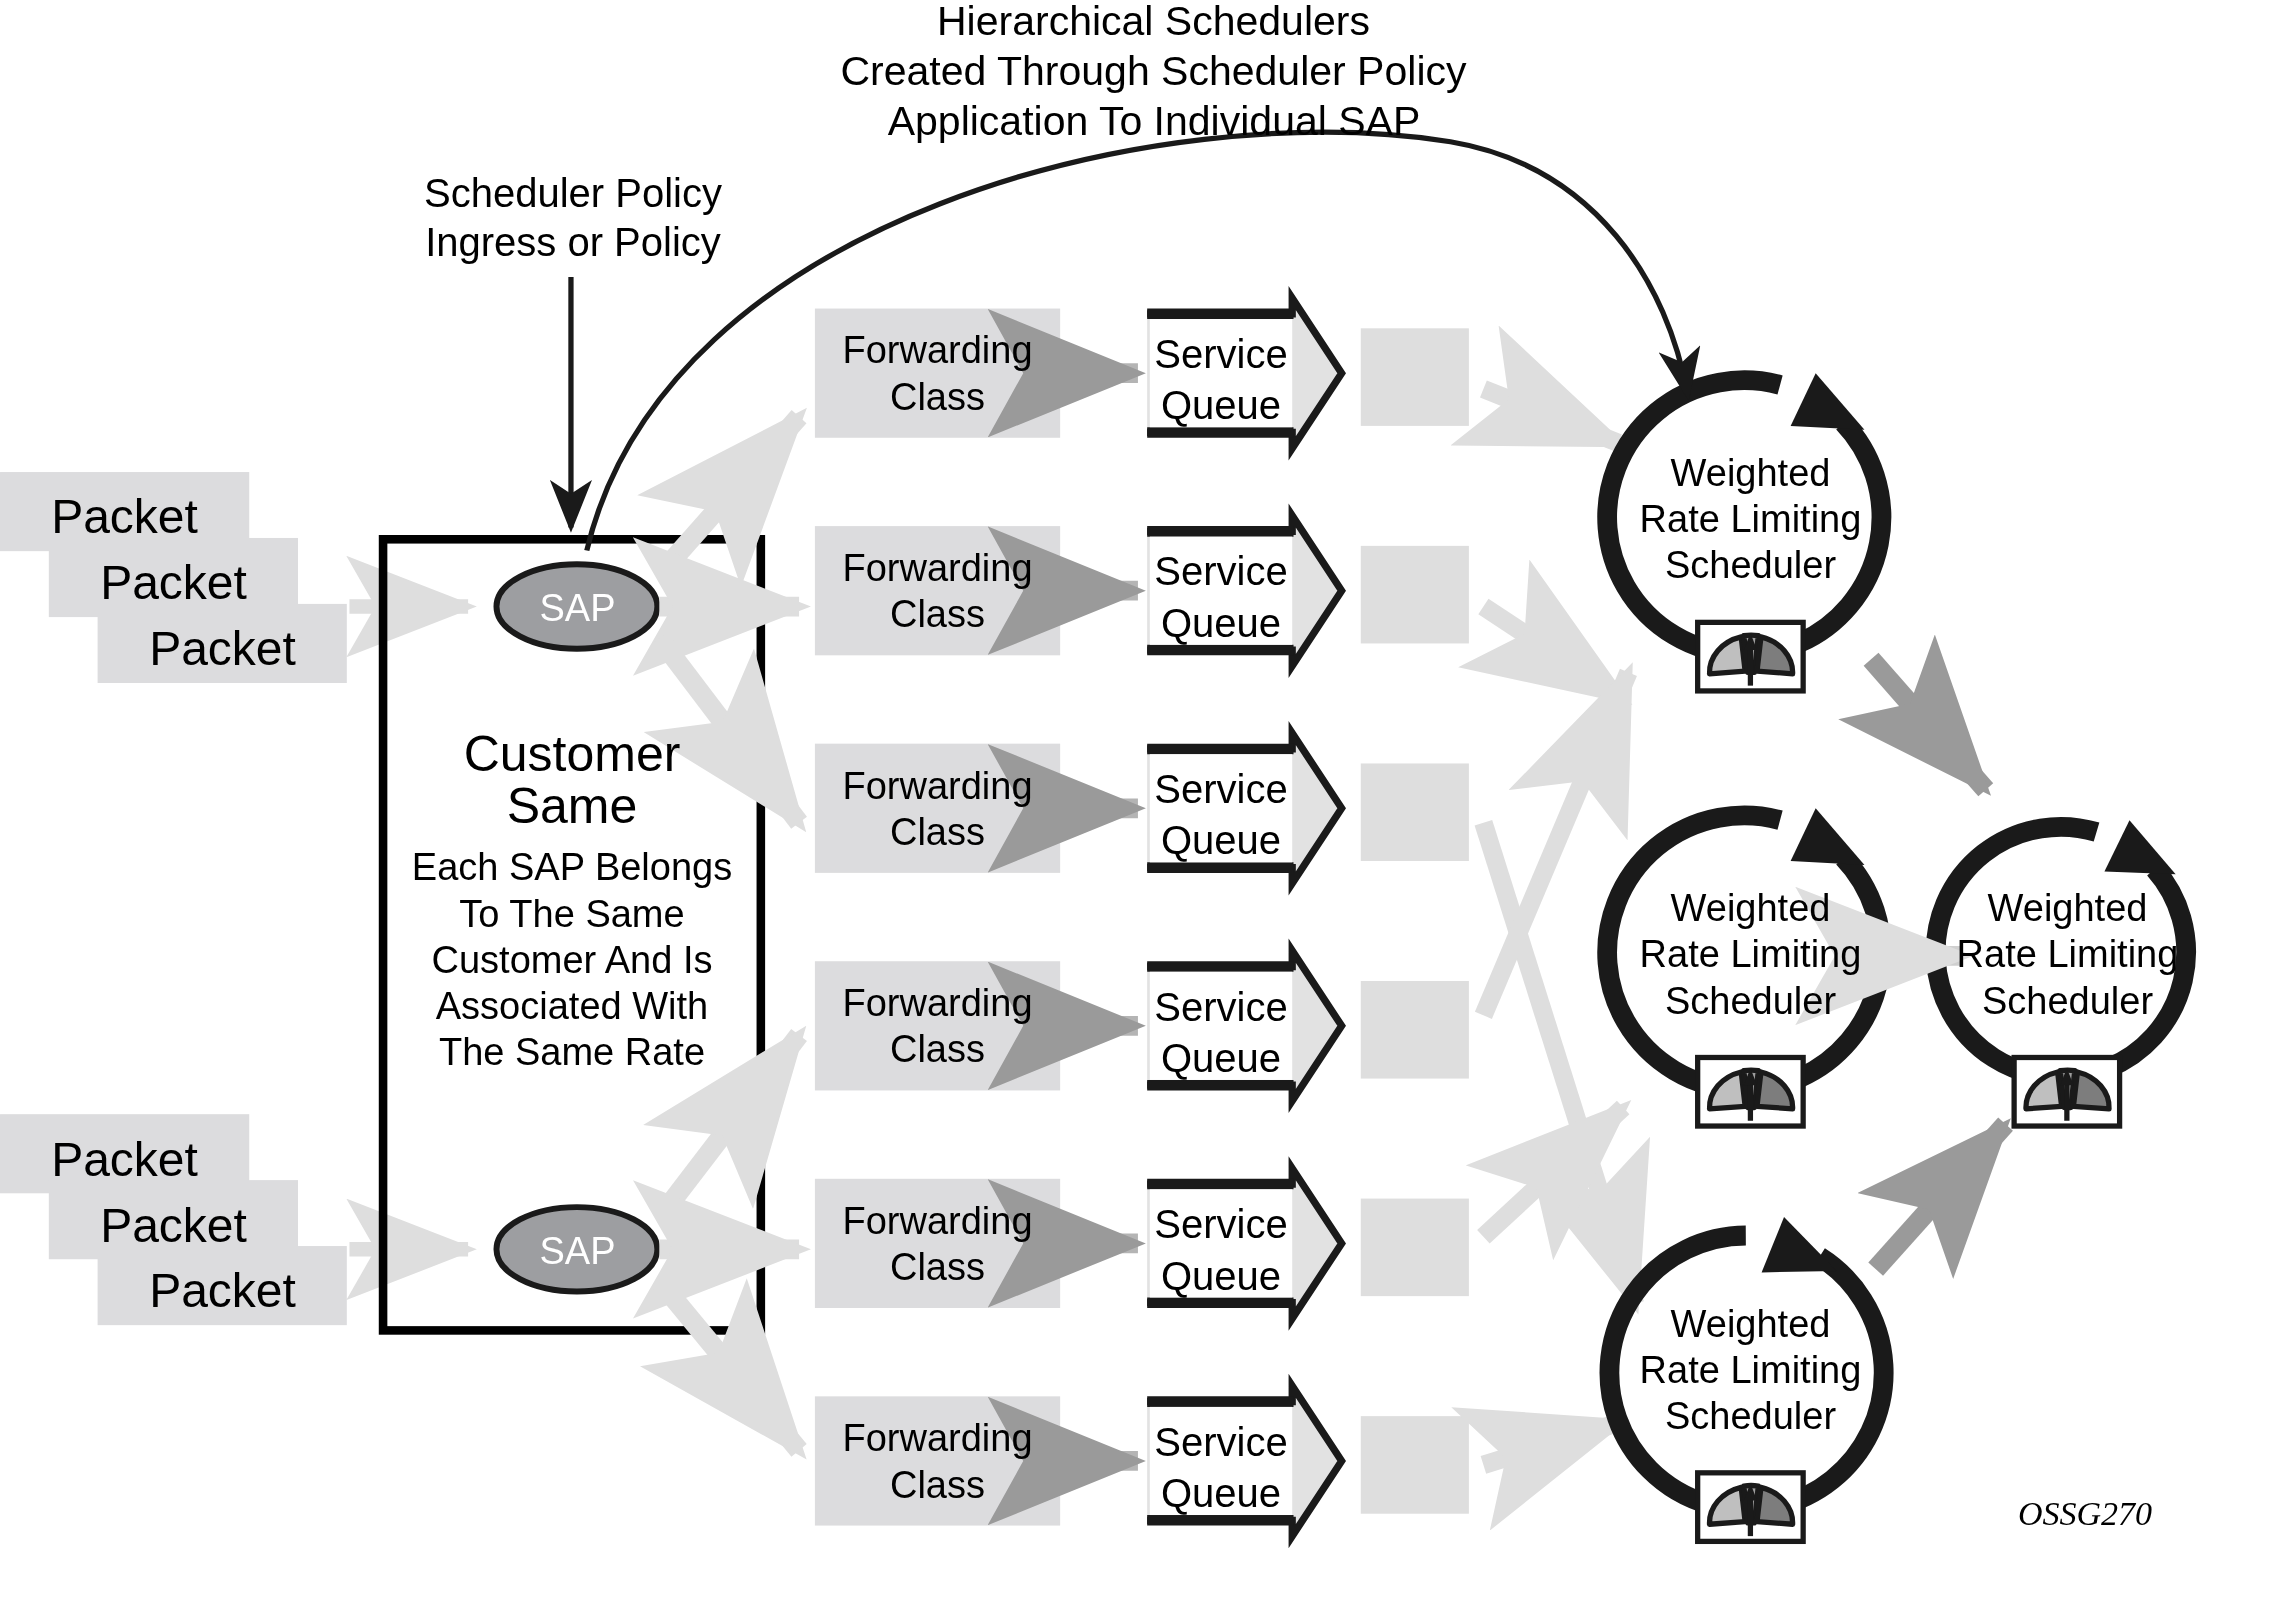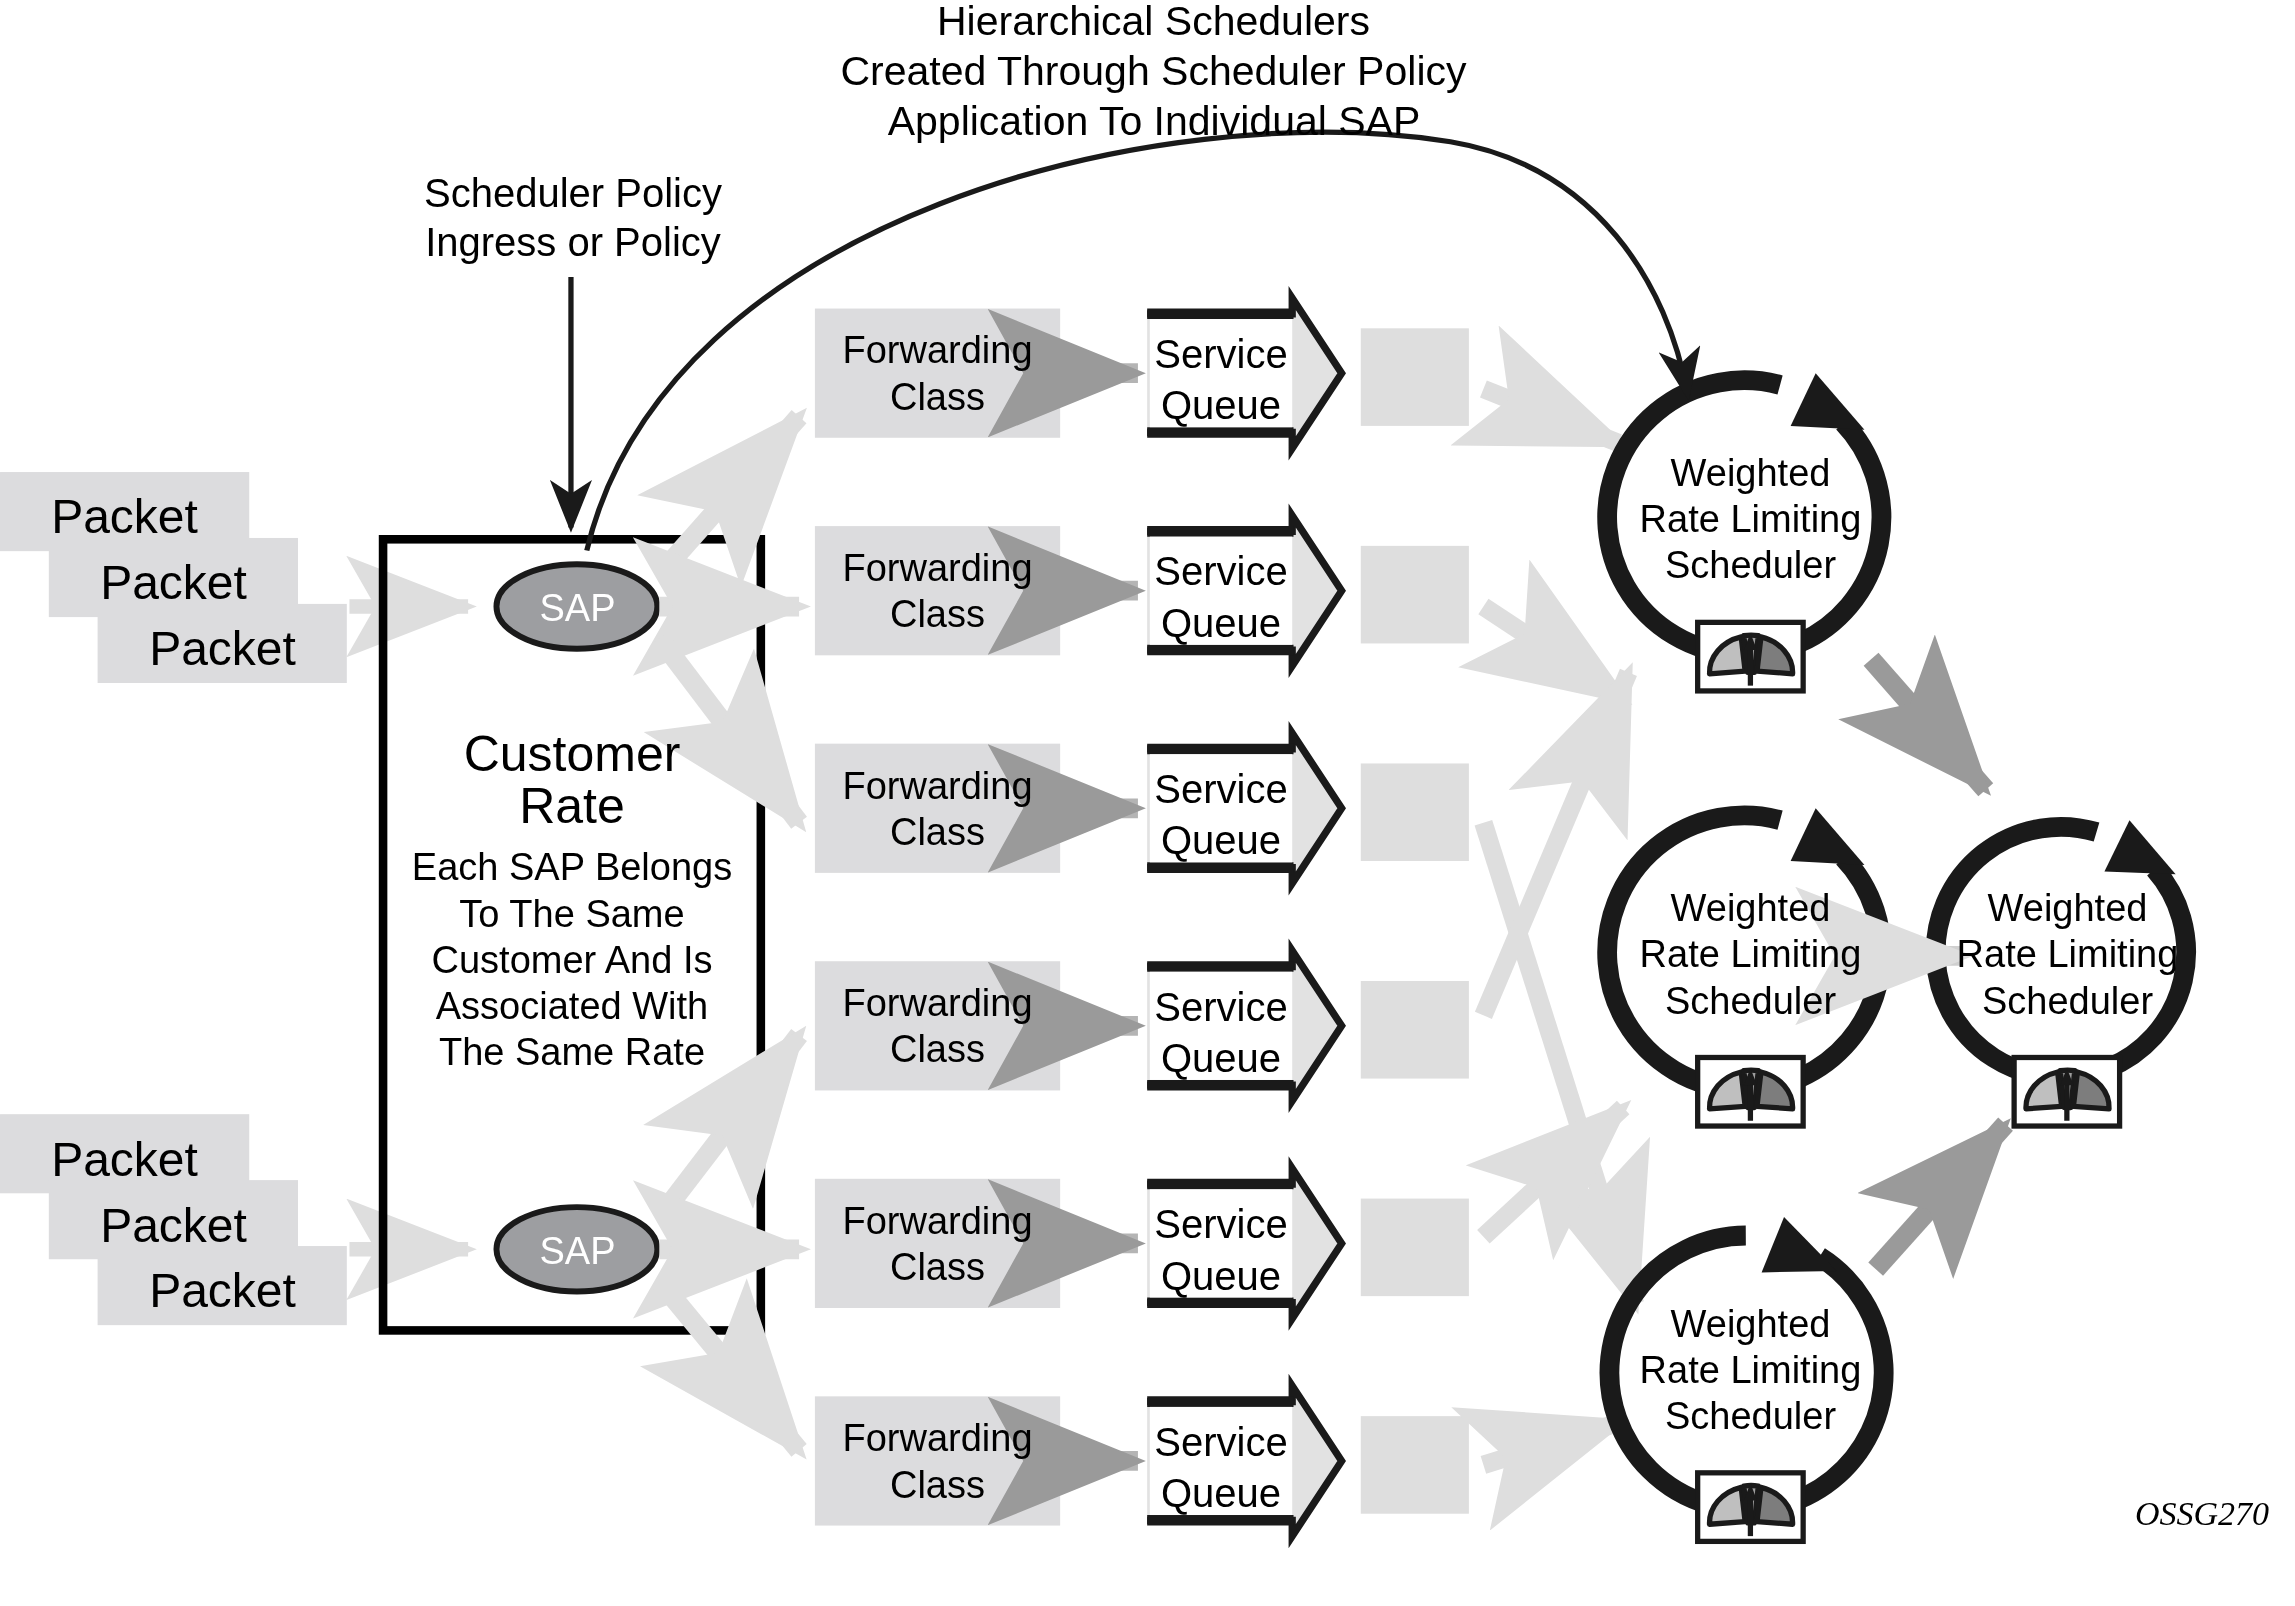--- a/index.html
+++ b/index.html
@@ -270,21 +270,21 @@
   <div class="lbl pkt-text" style="left:98px; top:621px; width:249px;">Packet</div>
 
   <div class="lbl pkt-text" style="left:0px; top:1132px; width:249px;">Packet</div>
   <div class="lbl pkt-text" style="left:49px; top:1198px; width:249px;">Packet</div>
   <div class="lbl pkt-text" style="left:98px; top:1263px; width:249px;">Packet</div>
 
   <div class="lbl sap-text" style="left:497px; top:586px; width:161px;">SAP</div>
   <div class="lbl sap-text" style="left:497px; top:1229px; width:161px;">SAP</div>
 
   <div class="lbl site-title" style="left:383px; top:717px; width:378px;margin-top:8px;">Customer</div>
-  <div class="lbl site-title" style="left:383px; top:777px; width:378px;">Rate</div>
+  <div class="lbl site-title" style="left:383px; top:777px; width:378px;">Same</div>
 
   <div class="lbl site-body" style="left:383px; top:845px; width:378px;">Each SAP Belongs</div>
   <div class="lbl site-body" style="left:383px; top:892px; width:378px;">To The Same</div>
   <div class="lbl site-body" style="left:383px; top:938px; width:378px;">Customer And Is</div>
   <div class="lbl site-body" style="left:383px; top:984px; width:378px;">Associated With</div>
   <div class="lbl site-body" style="left:383px; top:1030px; width:378px;">The Same Rate</div>
 
   <div class="lbl fc-text" style="left:815px; top:328px;  width:245px;">Forwarding</div>
   <div class="lbl fc-text" style="left:815px; top:375px;  width:245px;">Class</div>
   <div class="lbl fc-text" style="left:815px; top:546px;  width:245px;">Forwarding</div>
@@ -320,16 +320,16 @@
   <div class="lbl sched-text" style="left:1599px; top:979px; width:303px;">Scheduler</div>
 
   <div class="lbl sched-text" style="left:1916px; top:886px; width:303px;">Weighted</div>
   <div class="lbl sched-text" style="left:1916px; top:932px; width:303px;">Rate Limiting</div>
   <div class="lbl sched-text" style="left:1916px; top:979px; width:303px;">Scheduler</div>
 
   <div class="lbl sched-text" style="left:1599px; top:1302px; width:303px;">Weighted</div>
   <div class="lbl sched-text" style="left:1599px; top:1348px; width:303px;">Rate Limiting</div>
   <div class="lbl sched-text" style="left:1599px; top:1394px; width:303px;">Scheduler</div>
 
-  <div class="lbl code-text" style="left:2018px; top:1494px; width:251px; text-align:right;">OSSG270</div>
+  <div class="lbl code-text" style="left:2018px; top:1494px; width:251px; text-align:left;">OSSG270</div>
 
 </div>
 
 
 </body></html>

